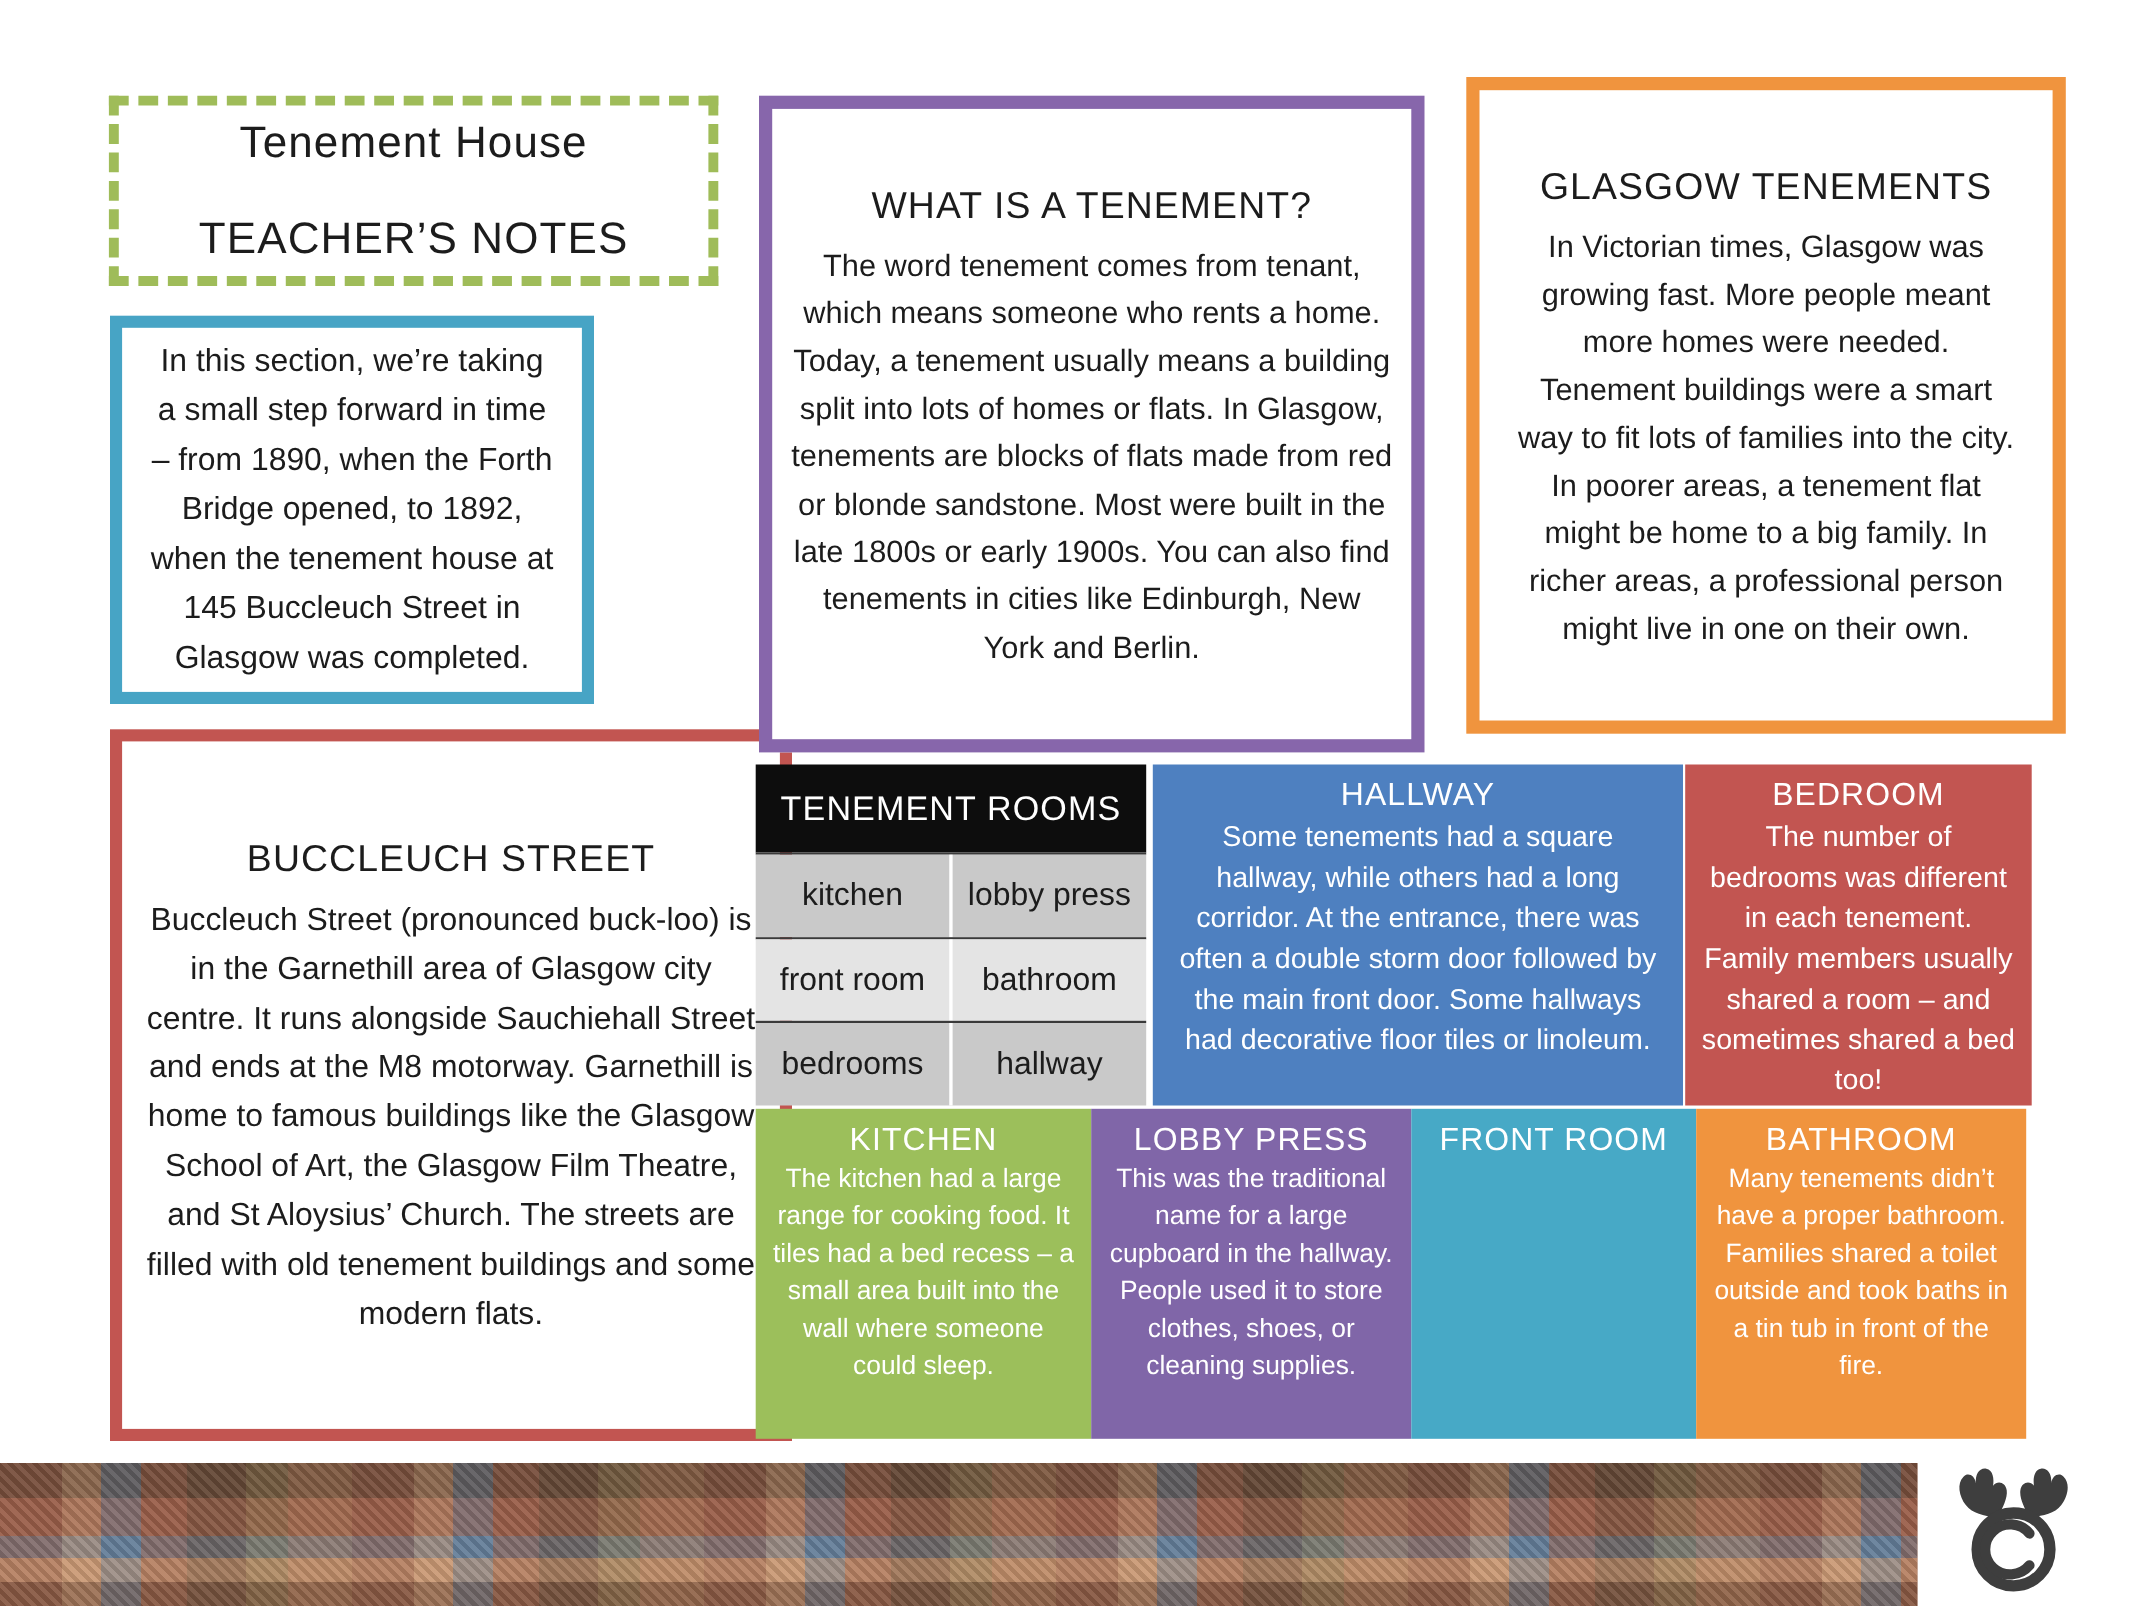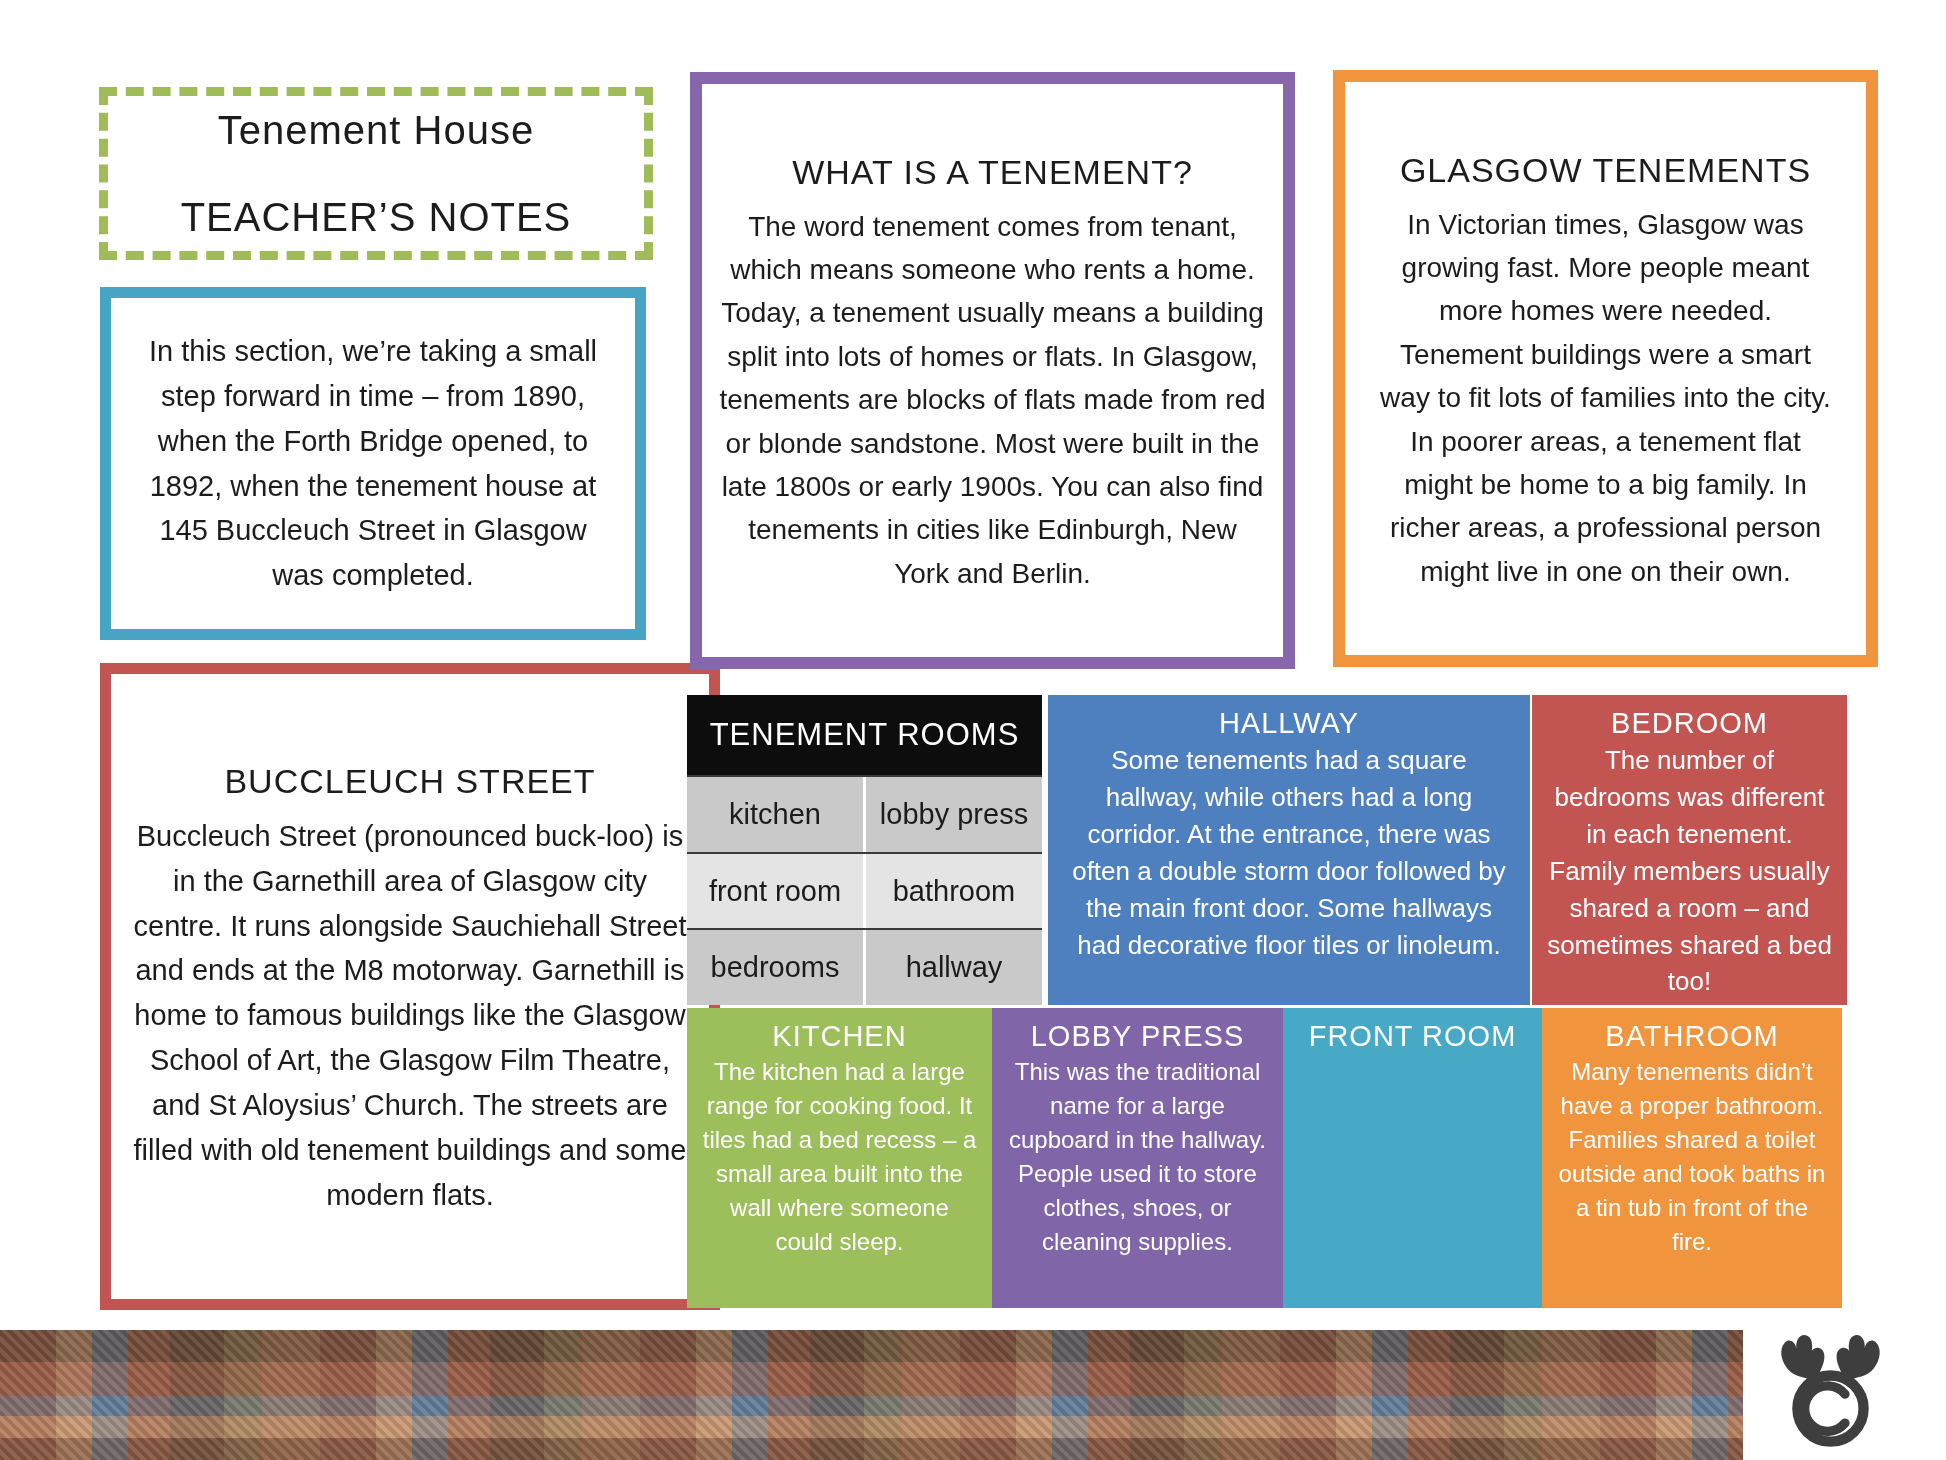--- a/index.html
+++ b/index.html
@@ -6,25 +6,25 @@
   body{
     width:1946px;height:1460px;position:relative;background:#ffffff;
     font-family:"Liberation Sans", sans-serif;color:#1c1c1c;overflow:hidden;
   }
   .box{position:absolute;box-sizing:border-box;background:#ffffff;text-align:center;
        display:flex;flex-direction:column;align-items:center;justify-content:center;}
   .box .body{white-space:normal;}
   
   .title-box{left:99px;top:87px;width:554px;height:173px;border:9px dashed #9fbc59;padding:10px 18px;gap:33px;}
   .title-box .t{font-size:40px;line-height:1.35;letter-spacing:1px;}
-  .intro-box{left:100px;top:287px;width:546px;height:353px;border:11px solid #47a4c5;padding:14px 24px;font-size:29px;line-height:1.55;}
+  .intro-box{left:100px;top:287px;width:440px;height:353px;border:11px solid #47a4c5;padding:14px 24px;font-size:29px;line-height:1.55;}
   .buccleuch-box{left:100px;top:663px;width:620px;height:647px;border:11px solid #c25551;padding:14px 22px;font-size:29px;line-height:1.55;}
   .box .hdr{font-size:34px;letter-spacing:1px;margin-bottom:6px;}
   
-  .what-box{left:690px;top:72px;width:605px;height:597px;border:12px solid #8766ab;padding:12px 16px;font-size:28px;line-height:1.55;}
+  .what-box{left:690px;top:87px;width:605px;height:597px;border:12px solid #8766ab;padding:12px 16px;font-size:28px;line-height:1.55;}
   .glasgow-box{left:1333px;top:70px;width:545px;height:597px;border:12px solid #f0943e;padding:12px 32px;font-size:28px;line-height:1.55;}
   
   .rooms-table{position:absolute;left:687px;top:695px;width:355px;height:310px;display:flex;flex-direction:column;}
   .rooms-header{height:80px;background:#0d0d0d;color:#ffffff;display:flex;align-items:center;justify-content:center;
     font-size:31px;letter-spacing:1px;}
   .rooms-row{flex:1;display:flex;border-top:2px solid #3a3a3a;}
   .rooms-row .cell{flex:1;display:flex;align-items:center;justify-content:center;font-size:29px;}
   .rooms-row .cell + .cell{border-left:3px solid #ffffff;}
   .row-dark .cell{background:#c9c9c9;}
   .row-light .cell{background:#e4e4e4;}

